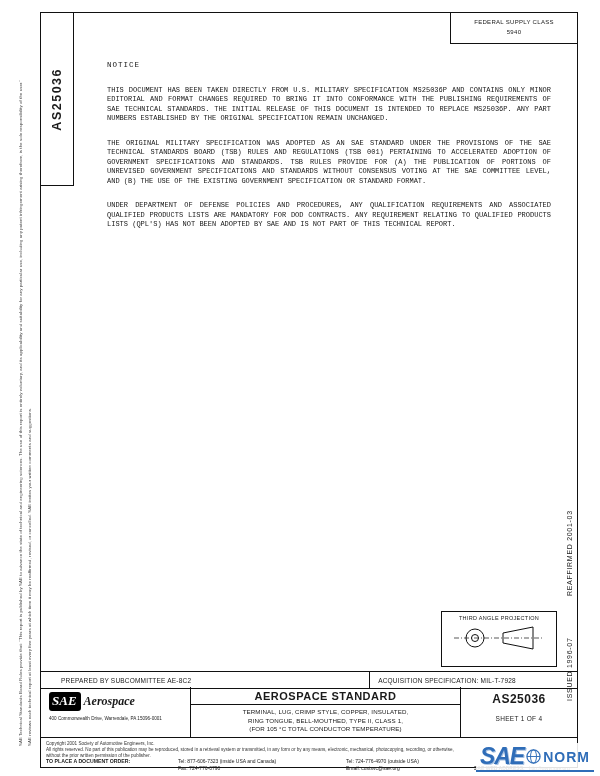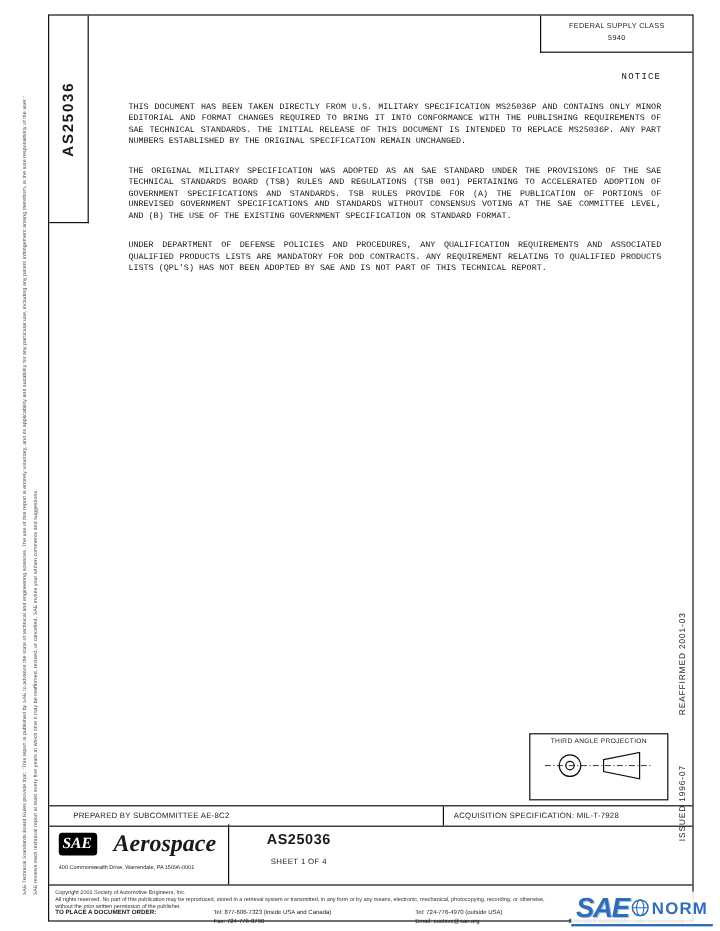--- a/index.html
+++ b/index.html
@@ -23,21 +23,21 @@
   
   .fsc{position:absolute;right:0;top:0;width:126px;height:30px;
        border-left:1px solid #111;border-bottom:1px solid #111;
        display:flex;flex-direction:column;align-items:center;justify-content:center;
        font-size:6px;line-height:1.6;letter-spacing:.3px;}
 
   
   .notice-wrap{position:absolute;left:66px;top:48px;width:444px;
                font-family:"Liberation Mono","DejaVu Sans Mono",monospace;
                font-size:7px;line-height:9.5px;color:#161616;text-align:justify;}
-  .notice-title{text-align:right;margin:0 0 15px 0;font-size:7.5px;letter-spacing:1px;}
+  .notice-title{text-align:left;margin:0 0 15px 0;font-size:7.5px;letter-spacing:1px;}
   .notice-wrap p{margin:0 0 15px 0;}
 
   
   .vright{position:absolute;writing-mode:vertical-rl;transform:rotate(180deg);
           font-size:7px;letter-spacing:.7px;color:#222;}
   .reaff{right:4px;top:445px;height:138px;}
   .issued{right:4px;top:588px;height:100px;}
 
   
   .proj{position:absolute;right:20px;top:598px;width:116px;height:56px;
@@ -52,21 +52,21 @@
   .info-left{flex:1.55;padding-left:20px;border-right:1px solid #111;display:flex;align-items:center;}
   .info-right{flex:1;padding-left:8px;display:flex;align-items:center;}
 
   
   .tblock{position:absolute;left:0;right:0;top:674px;height:50px;
           border-bottom:1px solid #111;display:flex;}
   .tb-logo{width:150px;border-right:1px solid #111;padding:5px 4px 2px 8px;box-sizing:border-box;}
   .logo-row{display:flex;align-items:center;}
   .sae-badge{background:#000;color:#fff;font-style:italic;font-weight:bold;font-size:13px;
              padding:1px 4px 2px 3px;border-radius:3px;font-family:"Liberation Serif",serif;}
-  .aero{font-family:"Liberation Serif",serif;font-style:italic;font-weight:bold;font-size:20px;margin-left:14px;}
+  .aero{font-family:"Liberation Serif",serif;font-style:italic;font-weight:bold;font-size:12px;margin-left:3px;}
   .addr{font-size:4.6px;margin-top:5px;color:#222;}
   .tb-mid{flex:1;border-right:1px solid #111;display:flex;flex-direction:column;}
   .tb-kind{text-align:center;font-weight:bold;font-size:11px;letter-spacing:.5px;
            padding:3px 0 2px 0;border-bottom:1px solid #111;}
   .tb-title{flex:1;display:flex;flex-direction:column;justify-content:center;
             font-size:6.2px;line-height:1.4;text-align:center;letter-spacing:.1px;}
   .tb-num{width:116px;display:flex;flex-direction:column;align-items:center;padding-top:5px;box-sizing:border-box;}
   .tb-docnum{font-weight:bold;font-size:12px;letter-spacing:.5px;}
   .tb-sheet{font-size:6.5px;margin-top:9px;letter-spacing:.3px;}
 
@@ -133,20 +133,28 @@
     </div>
 
     <div class="tblock">
       <div class="tb-logo">
         <div class="logo-row">
           <span class="sae-badge">SAE</span>
           <span class="aero">Aerospace</span>
         </div>
         <div class="addr">400 Commonwealth Drive, Warrendale, PA 15096-0001</div>
       </div>
+      <div class="tb-mid">
+        <div class="tb-kind">AEROSPACE STANDARD</div>
+        <div class="tb-title">
+          <div>TERMINAL, LUG, CRIMP STYLE, COPPER, INSULATED,</div>
+          <div>RING TONGUE, BELL-MOUTHED, TYPE II, CLASS 1,</div>
+          <div>(FOR 105 °C TOTAL CONDUCTOR TEMPERATURE)</div>
+        </div>
+      </div>
       <div class="tb-num">
         <div class="tb-docnum">AS25036</div>
         <div class="tb-sheet">SHEET 1 OF 4</div>
       </div>
     </div>
 
     <div class="legal">
       <div>Copyright 2001 Society of Automotive Engineers, Inc.</div>
       <div>All rights reserved. No part of this publication may be reproduced, stored in a retrieval system or transmitted, in any form or by any means, electronic, mechanical, photocopying, recording, or otherwise, without the prior written permission of the publisher.</div>
     </div>

